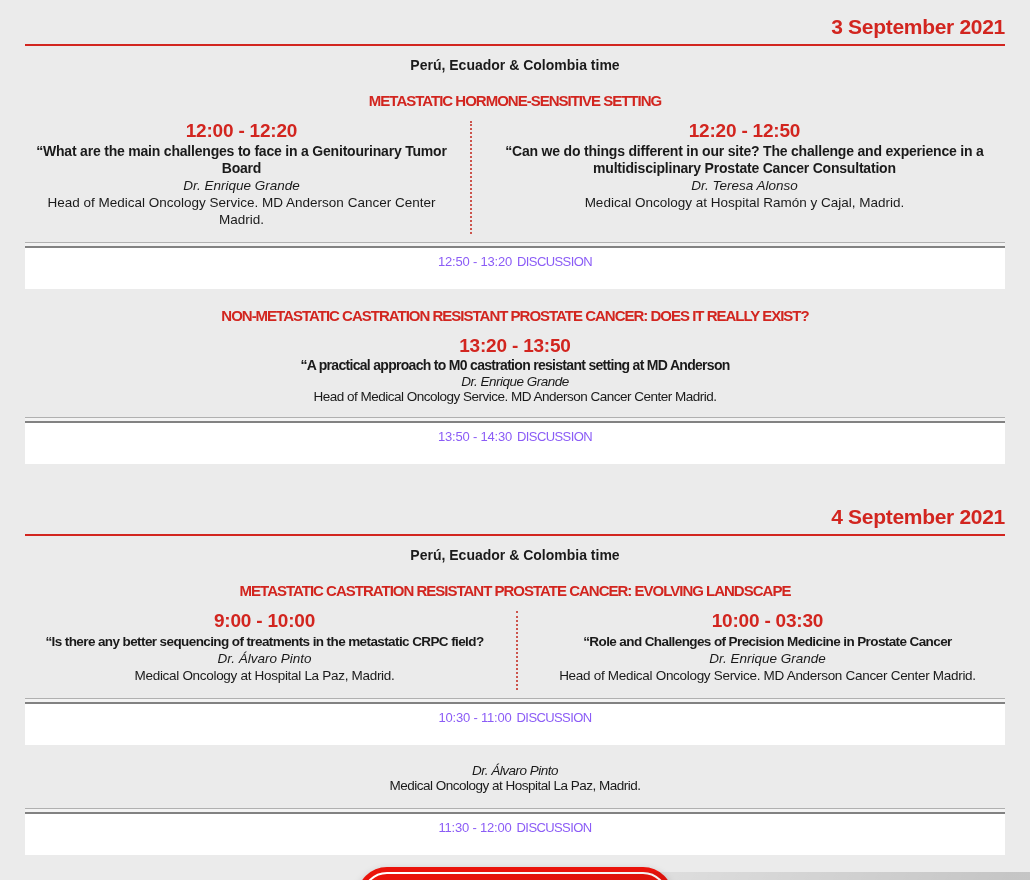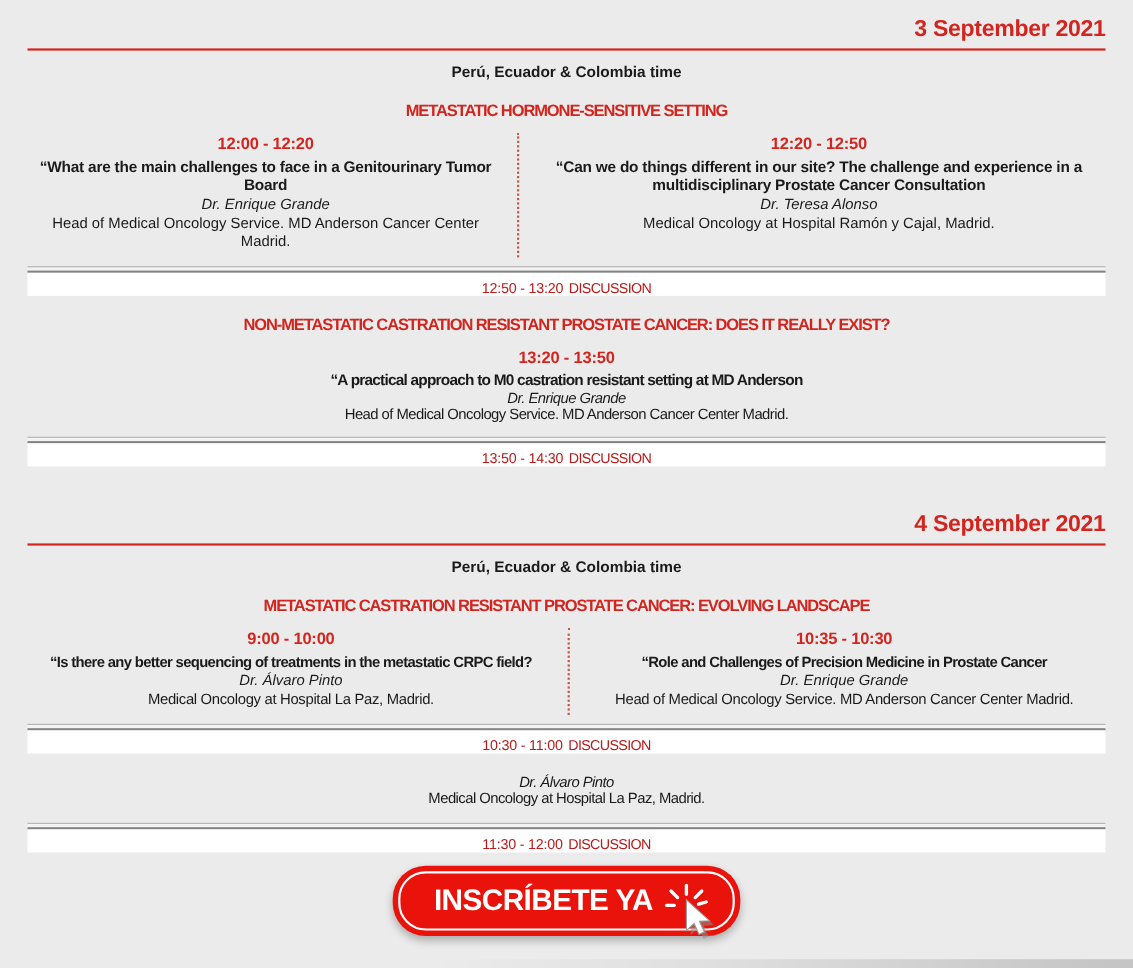--- a/index.html
+++ b/index.html
@@ -28,37 +28,37 @@
   }
 
   .cols{display:flex;margin:11px 25px 0;align-items:stretch;}
   .col{text-align:center;box-sizing:border-box;}
   .cols-d1 .col-left{width:45.4%;padding:2px 14px 6px 2px;}
   .cols-d1 .col-right{width:54.6%;padding:2px 2px 6px 14px;}
   .cols-d2 .col-left{width:50.1%;padding:2px 12px 6px 0;}
   .cols-d2 .col-right{width:49.9%;padding:2px 0 6px 12px;}
   .col-right{border-left:2px dotted #cc544c;}
 
-  .time{color:#d2251f;font-weight:bold;font-size:15px;line-height:16px;margin-bottom:4px;letter-spacing:-0.2px;}
+  .time{color:#d2251f;font-weight:bold;font-size:19px;line-height:16px;margin-bottom:4px;letter-spacing:-0.2px;}
   .stitle{font-weight:bold;font-size:14px;line-height:17px;letter-spacing:-0.2px;text-align:center;}
   .speaker{font-style:italic;font-size:13.5px;line-height:17px;}
   .affil{font-size:13.5px;line-height:17px;}
 
   .single{ text-align:center;margin:13px 25px 0;}
   .single .stitle,.single .speaker,.single .affil{line-height:15.5px;}
   .cond .stitle{letter-spacing:-0.7px;}
   .cond .speaker,.cond .affil{letter-spacing:-0.5px;}
   .cols-d2 .stitle{font-size:13.5px;letter-spacing:-0.6px;}
   .cols-d2 .affil{letter-spacing:-0.3px;}
 
   .disc{margin:8px 25px 0;}
   .disc-line{height:3px;background:#f3f3f3;border-top:1px solid #b0b0b0;border-bottom:2px solid #828282;}
   .disc-bar{
-    background:#ffffff;text-align:center;padding:6px 0 0;
-    font-size:13px;line-height:15px;color:#b91c1c;letter-spacing:-0.2px;
+    background:#ffffff;text-align:center;padding:6px 0 20px;
+    font-size:13px;line-height:15px;color:#8b5cf6;letter-spacing:-0.2px;
   }
   .disc-time{margin-right:5px;}
   .disc-label{letter-spacing:-0.6px;}
 
   .cta-row{text-align:center;margin-top:12px;}
   .cta{
     display:inline-block;background:#ea130b;border:none;cursor:pointer;
     border-radius:30px;padding:5px;box-shadow:0 4px 8px rgba(0,0,0,0.28);
     overflow:visible;position:relative;
   }
@@ -137,21 +137,21 @@
     <div class="sec-heading">METASTATIC CASTRATION RESISTANT PROSTATE CANCER: EVOLVING LANDSCAPE</div>
 
     <div class="cols cols-d2">
       <div class="col col-left">
         <div class="time">9:00 - 10:00</div>
         <div class="stitle">“Is there any better sequencing of treatments in the metastatic CRPC field?</div>
         <div class="speaker">Dr. Álvaro Pinto</div>
         <div class="affil">Medical Oncology at Hospital La Paz, Madrid.</div>
       </div>
       <div class="col col-right">
-        <div class="time">10:35 - 10:30</div>
+        <div class="time">10:00 - 03:30</div>
         <div class="stitle">“Role and Challenges of Precision Medicine in Prostate Cancer</div>
         <div class="speaker">Dr. Enrique Grande</div>
         <div class="affil">Head of Medical Oncology Service. MD Anderson Cancer Center Madrid.</div>
       </div>
     </div>
 
     <div class="disc">
       <div class="disc-line"></div>
       <div class="disc-bar">
         <span class="disc-time">10:30 - 11:00</span><span class="disc-label">DISCUSSION</span>

